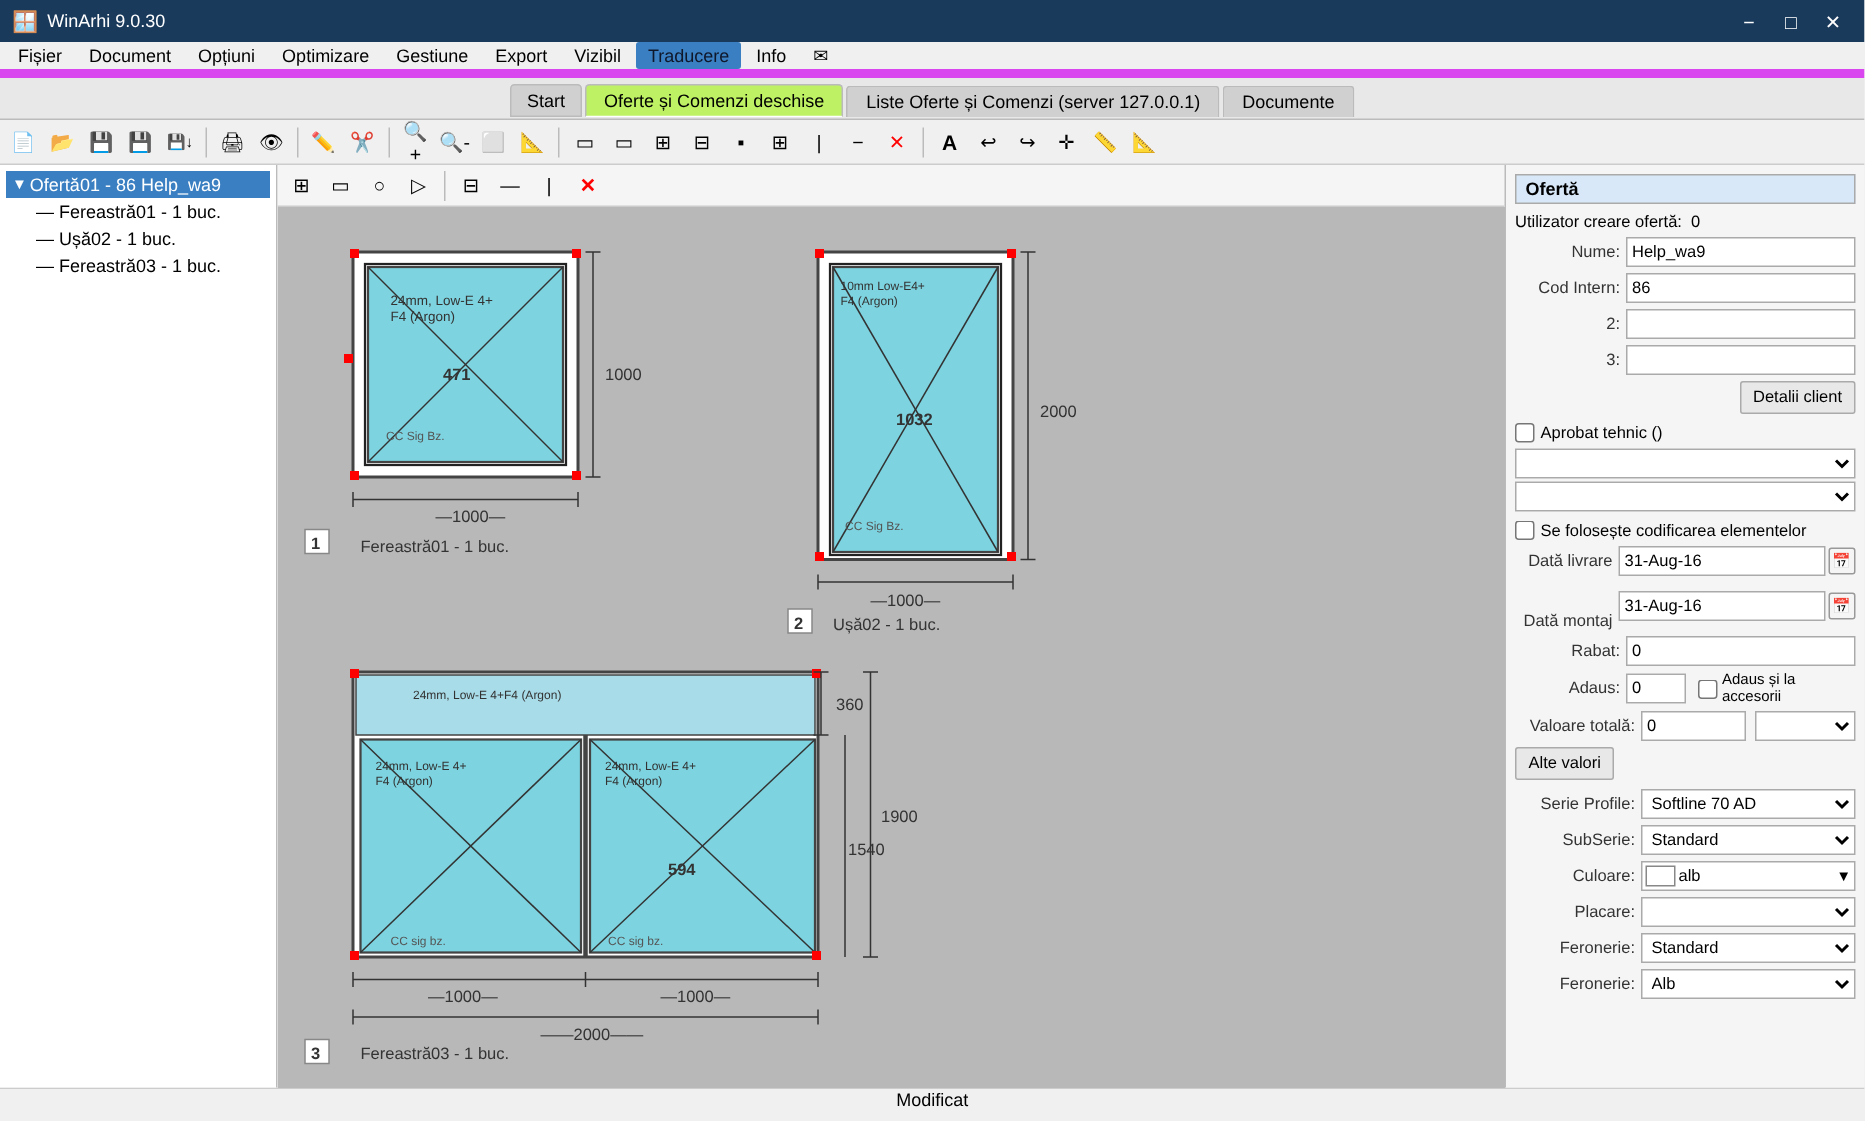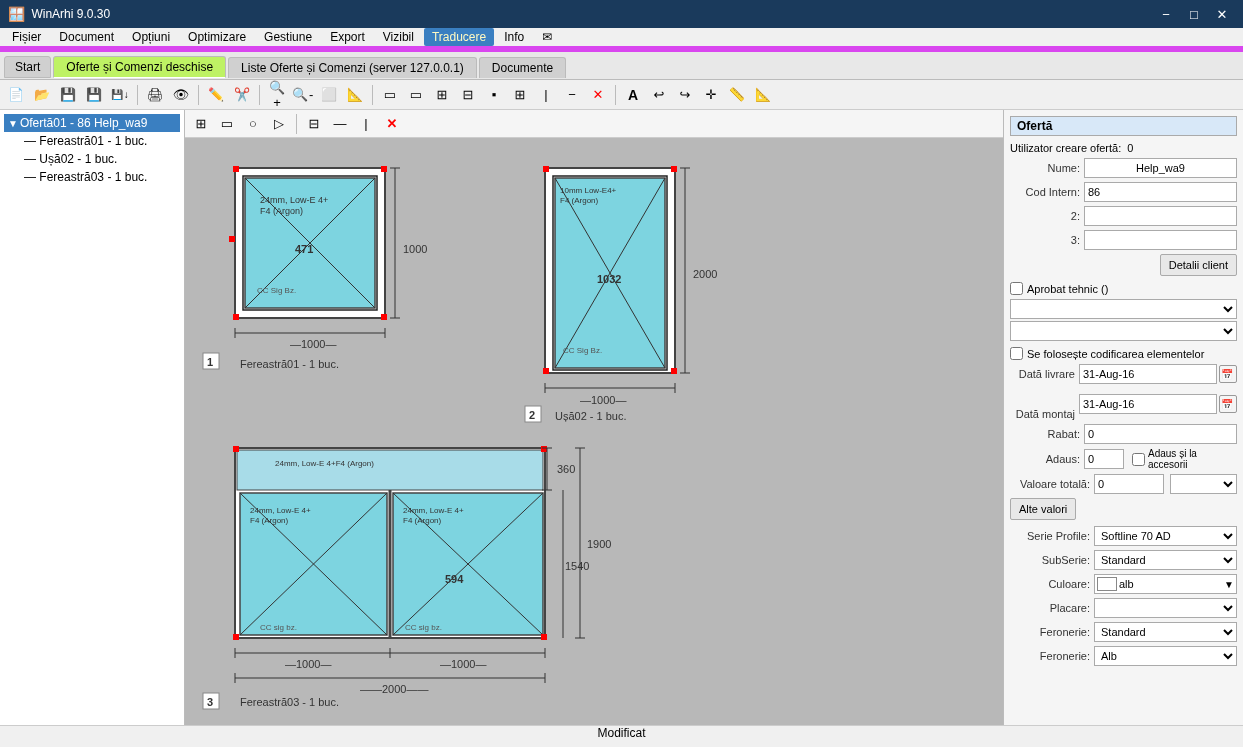--- a/index.html
+++ b/index.html
@@ -7,24 +7,24 @@
 
     
     #titlebar { background: #1a3a5c; color: white; display: flex; align-items: center; justify-content: space-between; padding: 0 8px; height: 28px; }
     #titlebar .title { display: flex; align-items: center; gap: 6px; font-size: 12px; }
     #titlebar .window-controls { display: flex; gap: 2px; }
     #titlebar .win-btn { width: 26px; height: 20px; border: none; background: transparent; color: white; cursor: pointer; font-size: 13px; display: flex; align-items: center; justify-content: center; }
 
     
     #menubar { background: #f0f0f0; border-bottom: 6px solid #d946ef; display: flex; align-items: center; height: 24px; padding: 0 4px; gap: 2px; }
     .menu-item { padding: 2px 8px; cursor: pointer; font-size: 12px; border-radius: 2px; }
-    .menu-item.active { background: #3a7fc1; color: #fef9c3; }
-
-    
-    #tabsbar { background: #e8e8e8; border-bottom: 1px solid #bbb; display: flex; align-items: center; height: 28px; padding: 3px 4px 0; gap: 2px; }
+    .menu-item.active { background: #3a7fc1; color: #0f172a; }
+
+    
+    #tabsbar { background: #e8e8e8; border-bottom: 1px solid #bbb; display: flex; align-items: center; height: 28px; padding: 3px 4px 0; gap: 2px; justify-content: center; }
     .tab { padding: 3px 12px; cursor: pointer; font-size: 12px; border: 1px solid #bbb; border-bottom: none; background: #d0d0d0; border-radius: 3px 3px 0 0; }
     .tab.active { background: #bef264; border-bottom: 1px solid white; }
     .tab-start { padding: 3px 10px; cursor: pointer; font-size: 12px; border: 1px solid #bbb; background: #d0d0d0; border-radius: 3px 3px 0 0; }
 
     
     #toolbar1 { background: #f0f0f0; border-bottom: 1px solid #ccc; display: flex; align-items: center; height: 30px; padding: 2px 4px; gap: 2px; }
     .tb-btn { width: 24px; height: 24px; border: 1px solid transparent; background: transparent; cursor: pointer; display: flex; align-items: center; justify-content: center; font-size: 13px; border-radius: 2px; }
     .tb-separator { width: 1px; height: 20px; background: #bbb; margin: 0 3px; }
 
     
@@ -315,21 +315,21 @@
   <div id="right-panel">
     <span class="section-title">Ofertă</span>
 
     <div class="form-row">
       <span style="font-size:11px;">Utilizator creare ofertă:</span>
       <span style="font-size:11px; margin-left:2px;">0</span>
     </div>
 
     <div class="form-row">
       <label class="form-label">Nume:</label>
-      <input class="form-input" type="text" style="width: 110px; text-align: center;" value="Help_wa9">
+      <input class="form-input" type="text" style="width: 110px;" value="Help_wa9">
     </div>
     <div class="form-row">
       <label class="form-label">Cod Intern:</label>
       <input class="form-input" type="text" style="width: 80px;" value="86">
     </div>
     <div class="form-row">
       <label class="form-label">2:</label>
       <input class="form-input" type="text" style="width: 110px;">
     </div>
     <div class="form-row">

